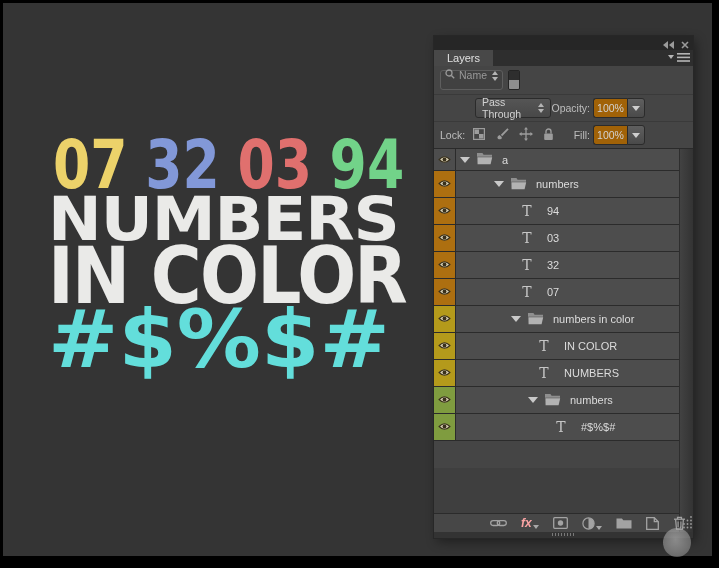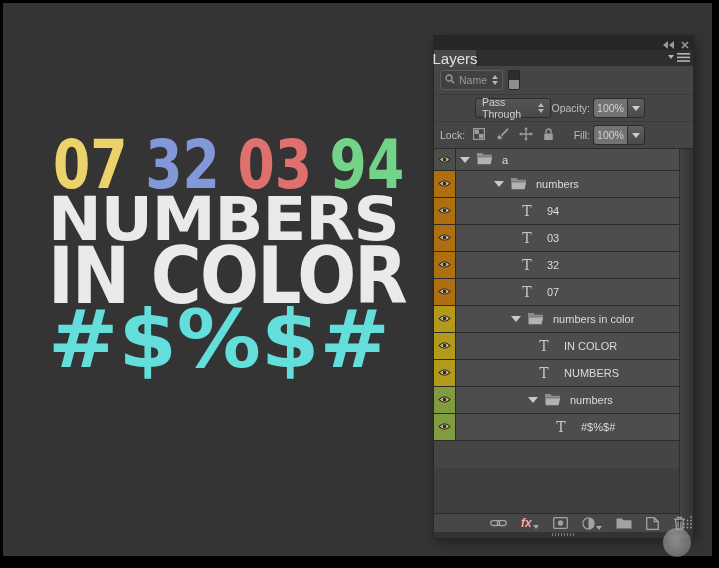--- a/index.html
+++ b/index.html
@@ -17,46 +17,46 @@
   .l2{top:186px;font-size:60px;letter-spacing:-1px;transform:scaleX(1.07);}
   .l3{top:234px;font-size:78px;letter-spacing:-2px;transform:scaleX(.89);}
   .l4{top:297px;font-size:80px;transform:scaleX(1.05);}
 
   
   #panel{position:absolute;left:431px;top:33px;width:259px;height:502px;background:#454545;
          box-shadow:0 0 0 1px #272727,3px 4px 10px rgba(0,0,0,.4);font-size:10.5px;color:#bdbdbd;}
   .hdr-bar{position:relative;height:14px;background:#262626;}
   .hdr-icons{position:absolute;right:4px;top:3px;display:flex;gap:7px;align-items:center;}
   .tab-bar{position:relative;height:16px;background:#2e2e2e;}
-  .tab{position:absolute;left:0;top:0;width:42px;height:16px;background:#484848;
-       color:#e0e0e0;font-size:15px;display:flex;align-items:center;justify-content:center;}
+  .tab{position:absolute;left:0;top:0;width:59px;height:16px;background:#484848;
+       color:#e0e0e0;font-size:11px;display:flex;align-items:center;justify-content:center;}
   .menu-btn{position:absolute;right:3px;top:3px;display:flex;align-items:center;gap:2px;}
 
   .filter-row{height:29px;display:flex;align-items:center;padding:0 24px 0 6px;gap:4px;
               border-bottom:1px solid #3a3a3a;}
   .mini-combo{width:63px;height:20px;background:#414141;border:1px solid #5e5e5e;border-radius:3px;
-              display:flex;align-items:center;gap:4px;padding:8px 4px;color:#9a9a9a;}
+              display:flex;align-items:flex-end;gap:4px;padding:8px 4px;color:#9a9a9a;}
   .updown{display:inline-flex;flex-direction:column;gap:2px;margin-left:auto;}
   .updown i{display:block;width:0;height:0;border-left:3px solid transparent;border-right:3px solid transparent;}
   .updown .up{border-bottom:4px solid #b5b5b5;}
   .updown .dn{border-top:4px solid #b5b5b5;}
   .search-field{flex:1;height:20px;background:#3b3b3b;border:1px solid #303030;border-radius:2px;
                 display:flex;align-items:center;padding:0 8px;color:#757575;}
   .filter-toggle{width:12px;height:20px;border:1px solid #242424;border-radius:2px;overflow:hidden;
                  display:flex;flex-direction:column;margin-left:1px;}
   .filter-toggle .t{flex:1;background:#2e2e2e;} .filter-toggle .b{flex:1;background:#8e8e8e;}
 
   .blend-row,.lock-row{height:27px;display:flex;align-items:center;padding:0 48px 0 6px;}
   .blend-row{border-bottom:1px solid #3a3a3a;}
   .lock-row{border-bottom:1px solid #2a2a2a;}
   .dropdown{width:112px;height:20px;background:linear-gradient(#555,#484848);border:1px solid #2b2b2b;
             border-radius:3px;display:flex;align-items:center;padding:0 6px;color:#d2d2d2;margin-left:35px;}
   .rgroup{margin-left:auto;display:flex;align-items:center;gap:3px;}
   .value-combo{display:flex;height:20px;}
-  .value-box{width:34px;background:#737373;border:1px solid #2b2b2b;border-right:none;
+  .value-box{width:34px;background:#a16207;border:1px solid #2b2b2b;border-right:none;
              border-radius:3px 0 0 3px;color:#d2d2d2;display:flex;align-items:center;justify-content:center;}
   .value-arrow{width:18px;background:linear-gradient(#5f5f5f,#4a4a4a);border:1px solid #2b2b2b;
                border-radius:0 3px 3px 0;display:flex;align-items:center;justify-content:center;}
   .caret{width:0;height:0;border-left:4px solid transparent;border-right:4px solid transparent;
          border-top:5px solid #cecece;}
   .lock-icons{display:flex;align-items:center;gap:10px;margin-left:8px;}
 
   
   .list{position:absolute;left:0;top:113px;width:245px;}
   .layer-row{display:flex;height:27px;background:#4d4d4d;border-bottom:1px solid #2b2b2b;

